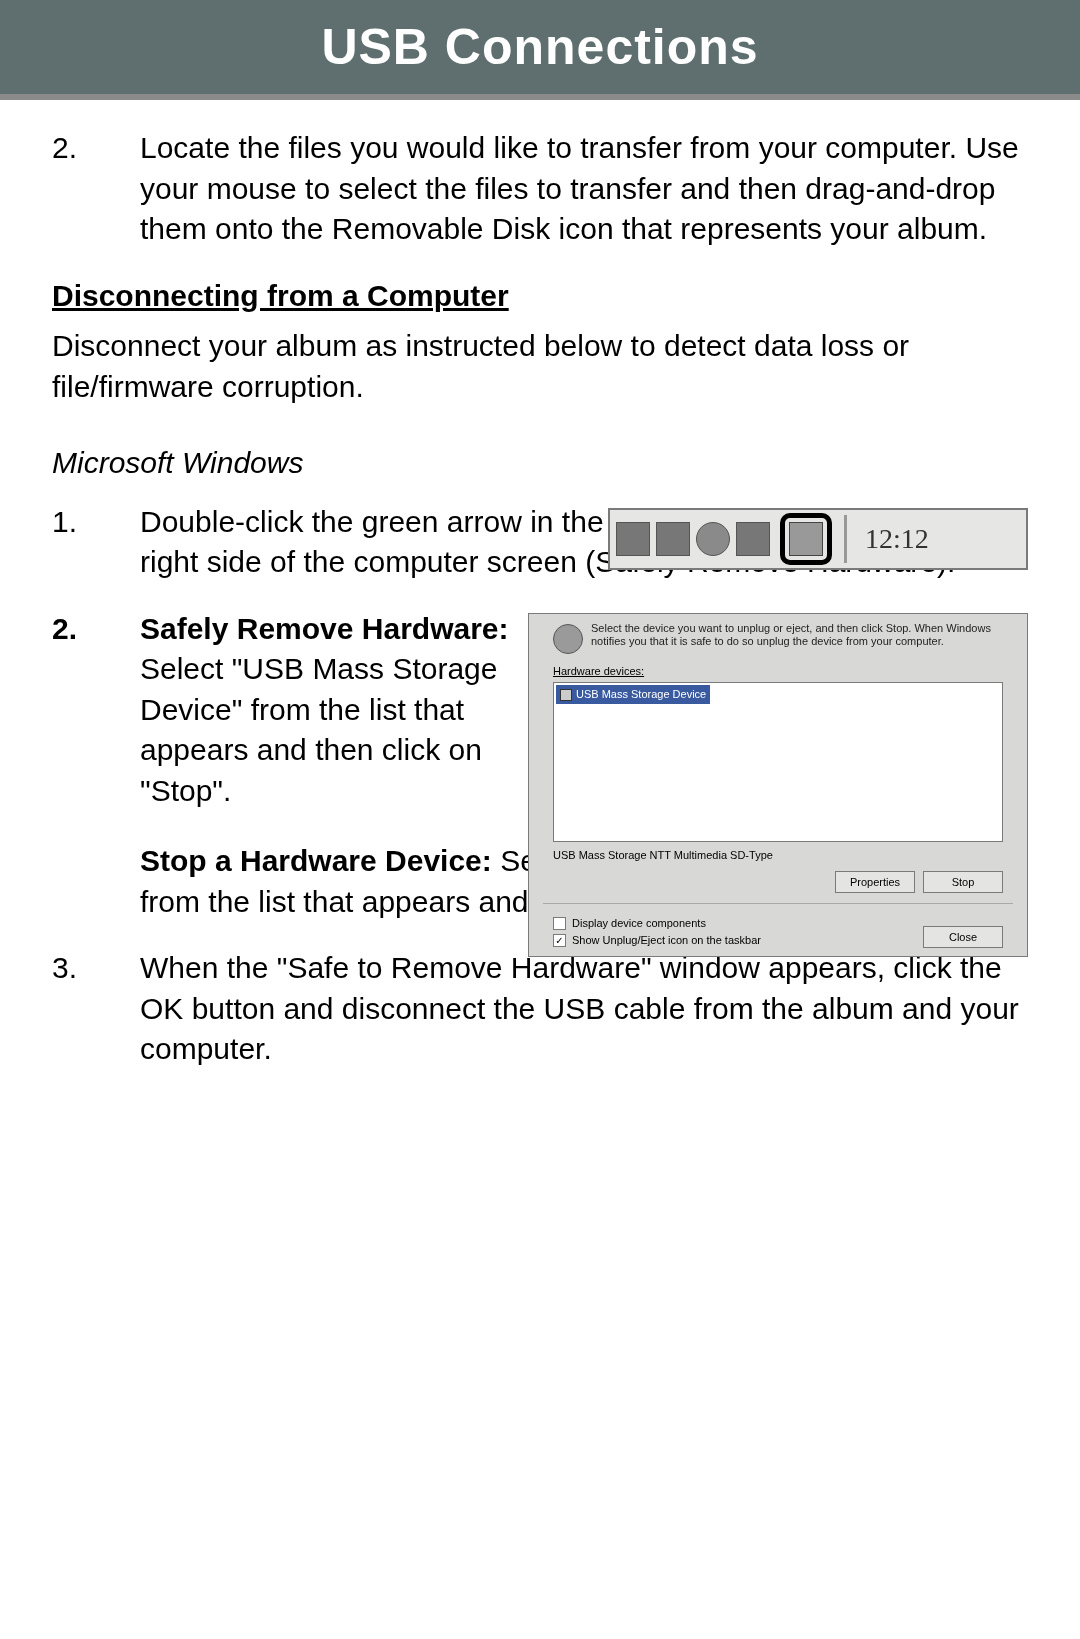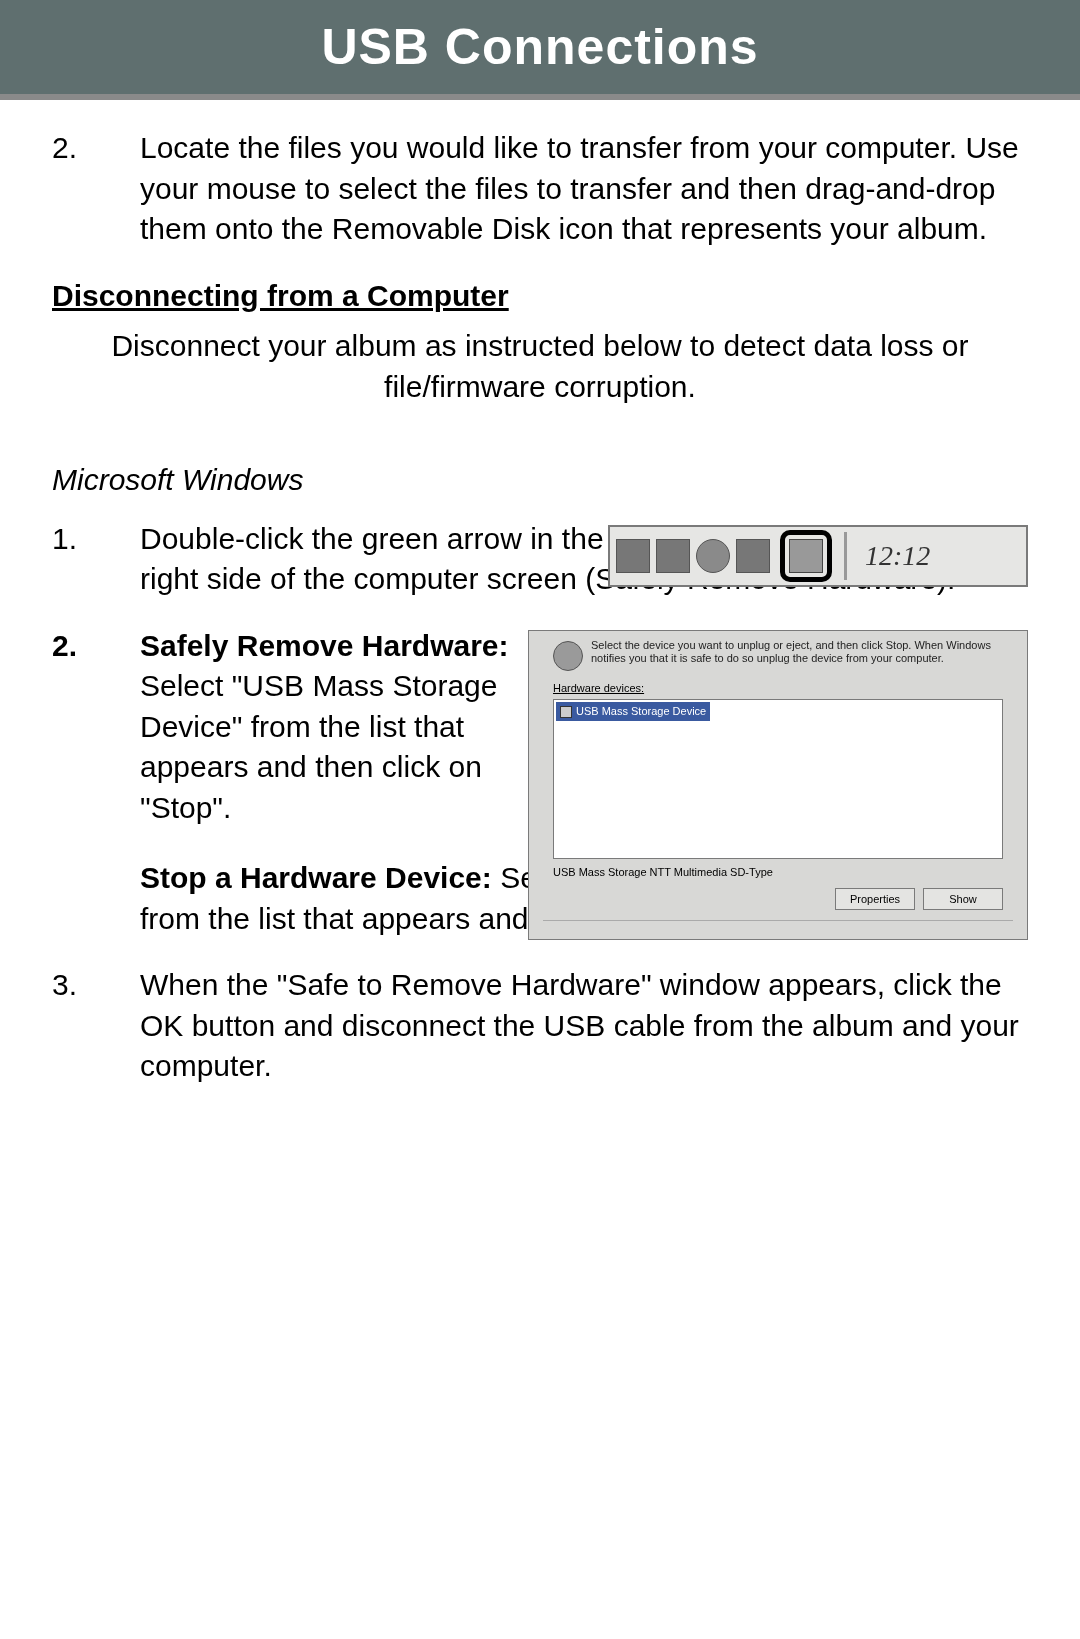--- a/index.html
+++ b/index.html
@@ -17,26 +17,26 @@
     font-weight: 700; font-size: 50px; letter-spacing: 1px;
   }
 
   .content { padding: 28px 52px 0 52px; font-size: 30px; line-height: 1.35; }
 
   .ol-row { display: flex; margin-bottom: 26px; }
   .ol-num { width: 88px; flex: 0 0 88px; }
   .ol-body { flex: 1; }
 
   .subhead { font-family: "Century Gothic", "Gill Sans", Arial, sans-serif; font-weight: 700; text-decoration: underline; font-size: 30px; margin: 18px 0 10px 0; }
-  .para { margin-bottom: 53px; text-align: center; }
+  .para { margin-bottom: 36px; }
 
   .subsub { font-family: "Century Gothic", "Gill Sans", Arial, sans-serif; font-weight: 400; font-style: italic; font-size: 30px; margin: 21px 0 18px 0; }
 
   .step1-wrap { position: relative; }
-  .taskbar-img { position: absolute; right: 0; top: 6px; width: 420px; font-style: italic; }
+  .taskbar-img { position: absolute; right: 0; top: 6px; width: 420px; }
   .taskbar {
     border: 2px solid #7a7a7a; background: #e6e6e4; height: 62px; display: flex; align-items: center;
     padding: 0 6px; gap: 6px;
   }
   .tb-icon { width: 34px; height: 34px; background: #777; border: 1px solid #555; }
   .tb-icon.round { border-radius: 50%; background: #8a8a8a; }
   .tb-highlight { border: 5px solid #000; border-radius: 10px; padding: 4px; display:flex; align-items:center; justify-content:center; margin-left:4px; }
   .tb-highlight .tb-icon { background:#999; border:1px solid #444; }
   .tb-div { width: 3px; height: 48px; background:#999; margin: 0 6px; }
   .tb-time { font-family: "Times New Roman", serif; font-size: 28px; color:#333; padding: 0 18px 0 6px; }
@@ -120,23 +120,36 @@
           <div class="srh-label">Hardware devices:</div>
           <div class="srh-list">
             <span class="srh-item">
               <span class="srh-item-ico"></span>
               <span>USB Mass Storage Device</span>
             </span>
           </div>
           <div class="srh-desc">USB Mass Storage NTT Multimedia SD-Type</div>
           <div class="srh-btnrow">
             <div class="srh-btn">Properties</div>
-            <div class="srh-btn">Show</div>
+            <div class="srh-btn">Stop</div>
           </div>
           <div class="srh-sep"></div>
+          <div class="srh-bottom">
+            <div>
+              <div class="srh-check">
+                <span class="srh-cb"></span>
+                <span>Display device components</span>
+              </div>
+              <div class="srh-check">
+                <span class="srh-cb">✓</span>
+                <span>Show Unplug/Eject icon on the taskbar</span>
+              </div>
+            </div>
+            <div class="srh-btn">Close</div>
+          </div>
         </div>
       </div>
 
       <div class="ol-row" style="margin-bottom:14px;">
         <div class="ol-num bold">2.</div>
         <div class="ol-body" style="width:380px; flex:0 0 380px;">
           <span class="bold">Safely Remove Hardware: </span><span>Select "USB Mass Storage Device" from the list that appears and then click on "Stop".</span>
         </div>
       </div>
 

